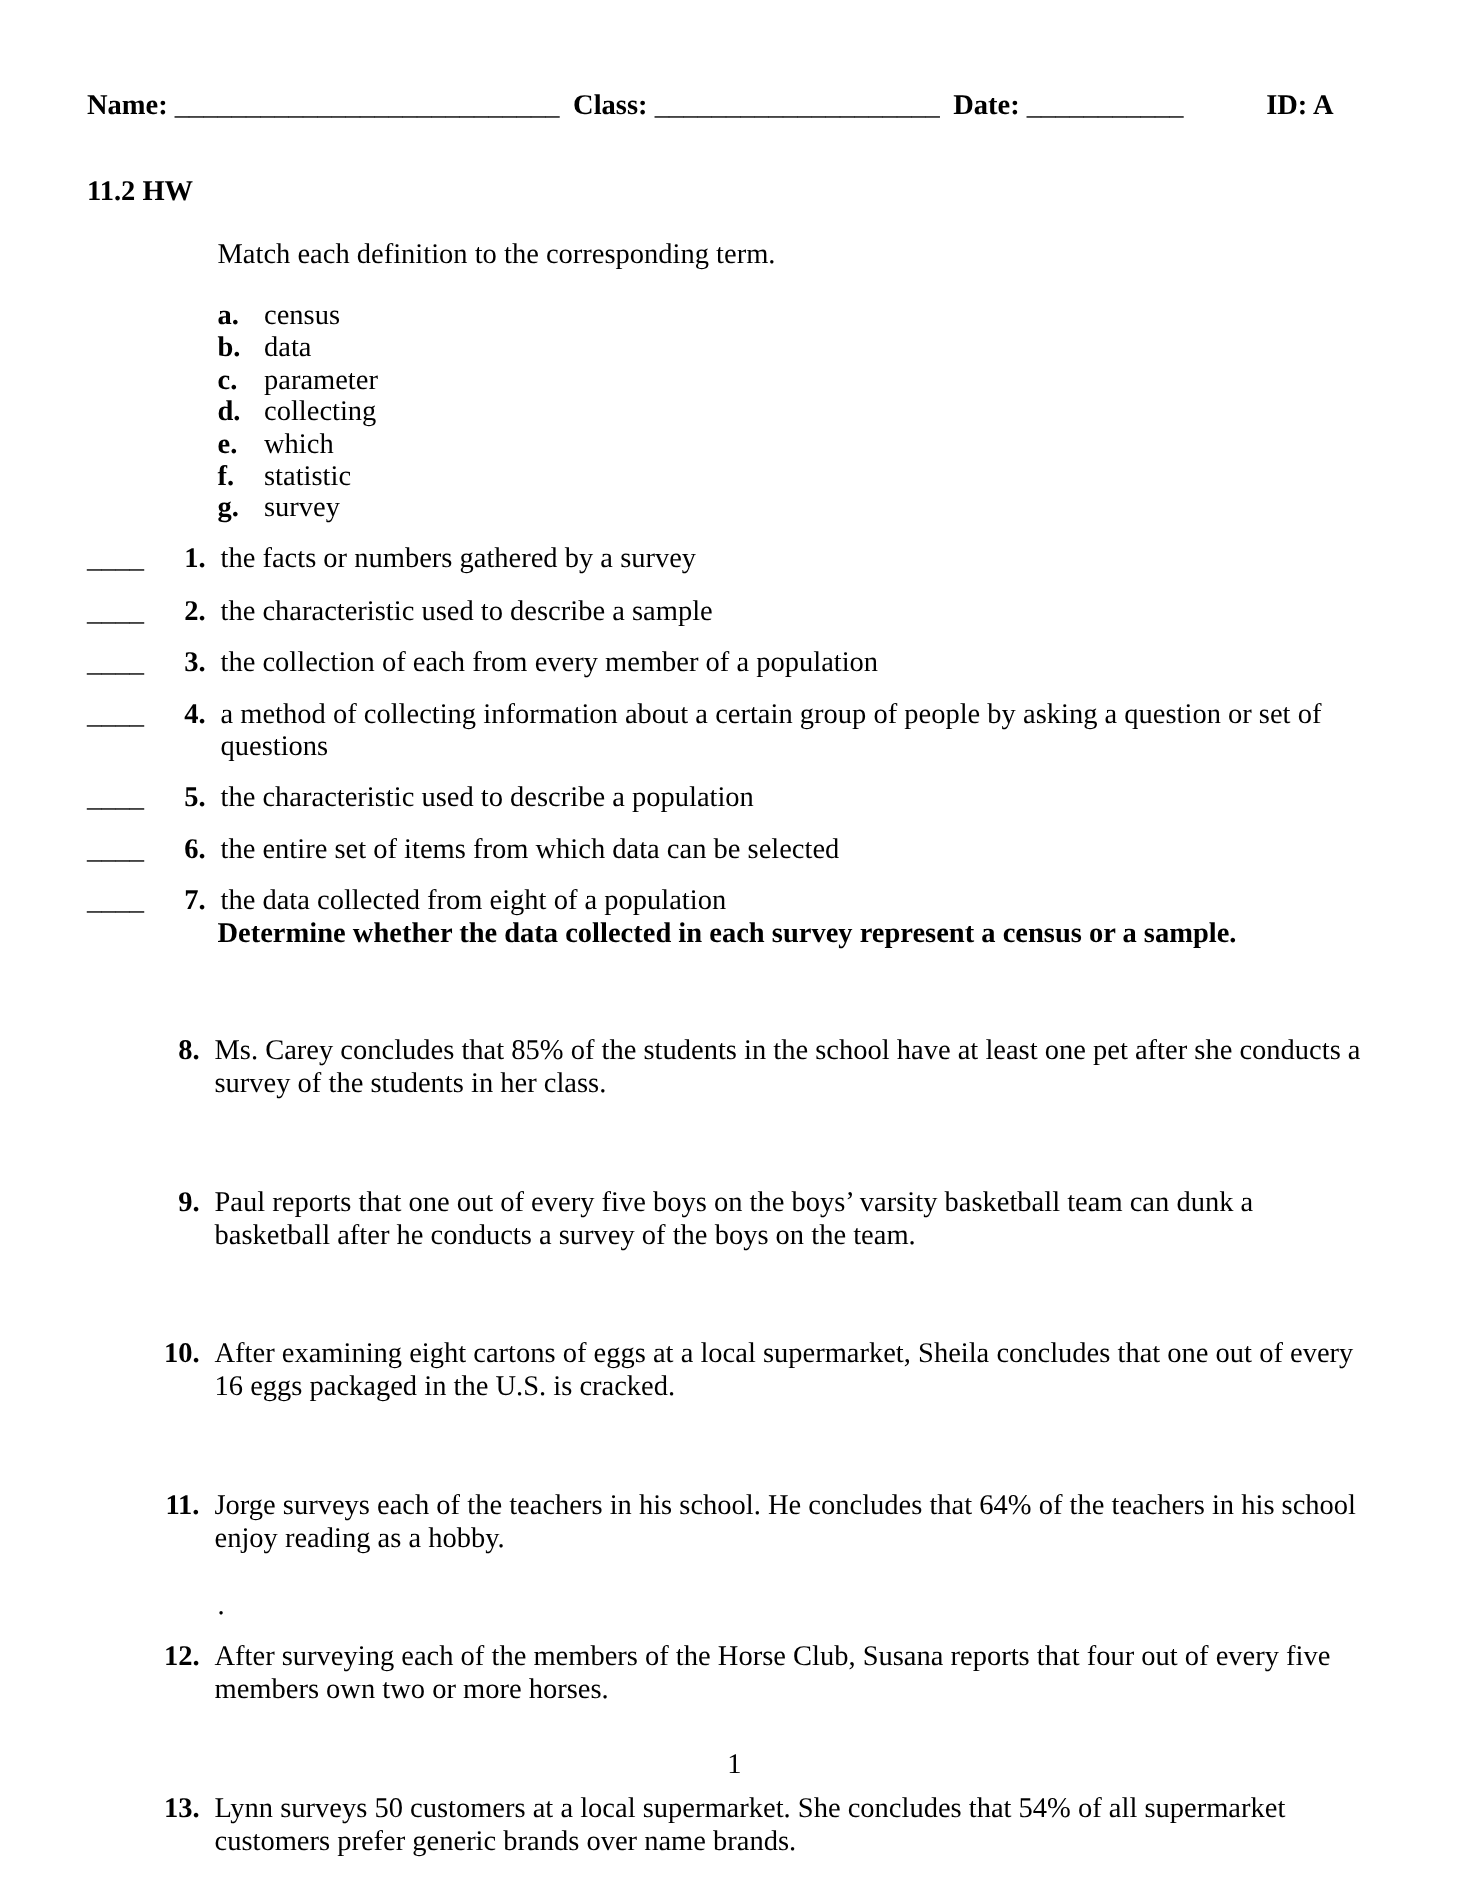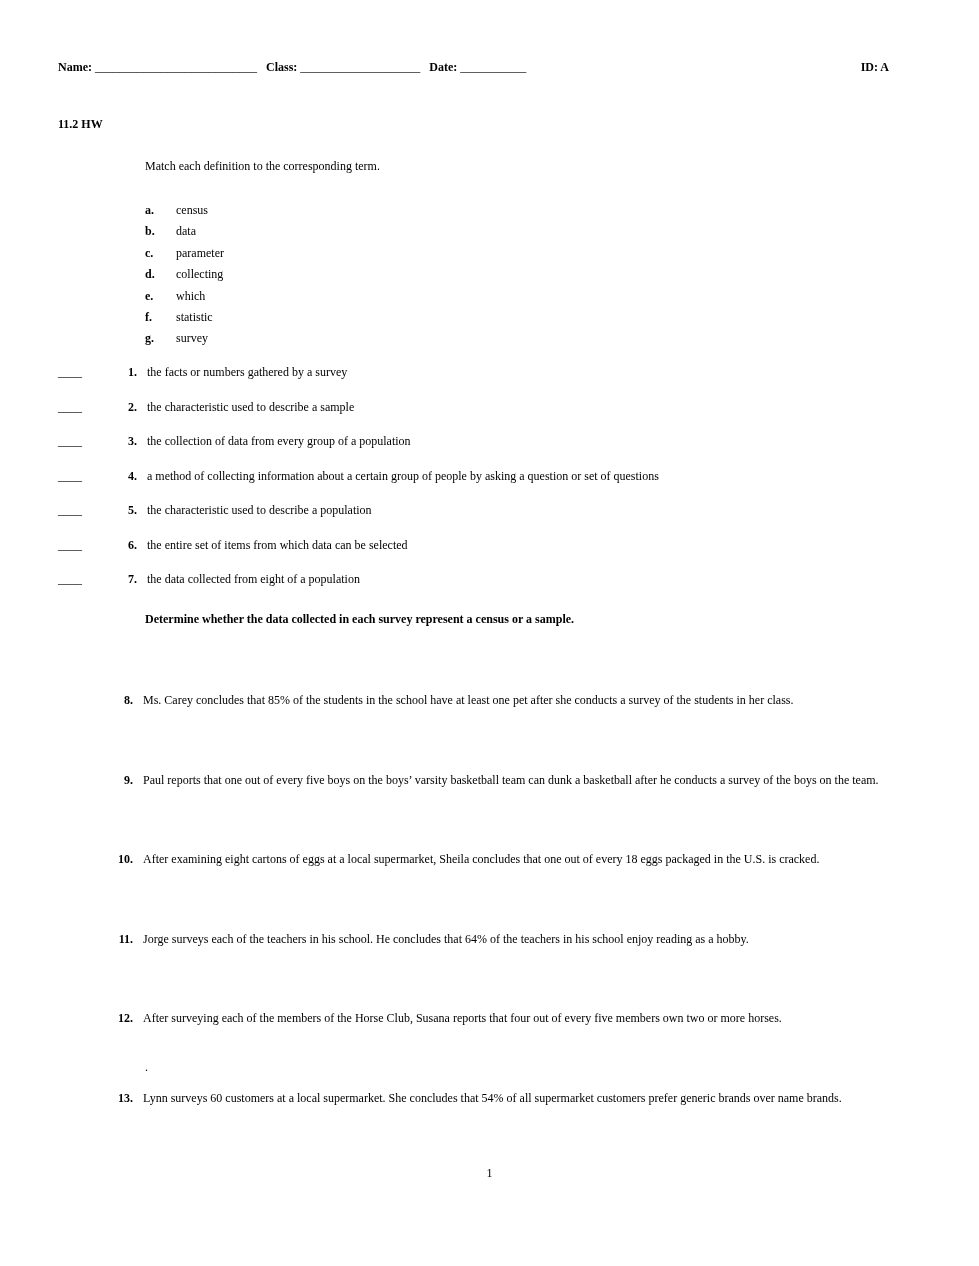--- a/index.html
+++ b/index.html
@@ -4,21 +4,21 @@
 <style>
   * { box-sizing: border-box; }
   html, body { margin: 0; padding: 0; background: #ffffff; }
   .page {
     position: relative;
     width: 979px;
     height: 1266px;
     background: #ffffff;
     color: #000000;
     font-family: "Liberation Serif", "DejaVu Serif", serif;
-    font-size: 12px;
+    font-size: 19px;
     overflow: hidden;
   }
   b { font-weight: bold; }
 
   .header {
     position: absolute;
     top: 60px;
     left: 58px;
     right: 90px;
     display: flex;
@@ -59,21 +59,21 @@
     width: 880px;
   }
   .mq-row {
     display: flex;
     line-height: 21px;
     margin-bottom: 13.5px;
     align-items: baseline;
   }
   .blankline { width: 36px; flex: none; }
   .qnum { width: 43px; flex: none; text-align: right; }
-  .qtext { margin-left: 10px; text-align: right; }
+  .qtext { margin-left: 10px; }
 
   .sec2-instr {
     position: absolute;
     top: 612px;
     left: 145px;
     font-weight: bold;
   }
 
   .sec2 {
     position: absolute;
@@ -168,21 +168,21 @@
 
       <div class="mq-row">
         <span class="blankline">____</span>
         <b class="qnum">2.</b>
         <span class="qtext">the characteristic used to describe a sample</span>
       </div>
 
       <div class="mq-row">
         <span class="blankline">____</span>
         <b class="qnum">3.</b>
-        <span class="qtext">the collection of data from every group of a population</span>
+        <span class="qtext">the collection of each from every member of a population</span>
       </div>
 
       <div class="mq-row">
         <span class="blankline">____</span>
         <b class="qnum">4.</b>
         <span class="qtext">a method of collecting information about a certain group of people by asking a question or set of questions</span>
       </div>
 
       <div class="mq-row">
         <span class="blankline">____</span>
@@ -213,36 +213,36 @@
         <span class="qtext2">Ms. Carey concludes that 85% of the students in the school have at least one pet after she conducts a survey of the students in her class.</span>
       </div>
 
       <div class="sq-row">
         <b class="qnum2">9.</b>
         <span class="qtext2">Paul reports that one out of every five boys on the boys’ varsity basketball team can dunk a basketball after he conducts a survey of the boys on the team.</span>
       </div>
 
       <div class="sq-row">
         <b class="qnum2">10.</b>
-        <span class="qtext2">After examining eight cartons of eggs at a local supermarket, Sheila concludes that one out of every 18 eggs packaged in the U.S. is cracked.</span>
+        <span class="qtext2">After examining eight cartons of eggs at a local supermarket, Sheila concludes that one out of every 16 eggs packaged in the U.S. is cracked.</span>
       </div>
 
       <div class="sq-row">
         <b class="qnum2">11.</b>
         <span class="qtext2">Jorge surveys each of the teachers in his school. He concludes that 64% of the teachers in his school enjoy reading as a hobby.</span>
       </div>
 
       <div class="sq-row">
         <b class="qnum2">12.</b>
         <span class="qtext2">After surveying each of the members of the Horse Club, Susana reports that four out of every five members own two or more horses.</span>
       </div>
 
       <div class="sq-row">
         <b class="qnum2">13.</b>
-        <span class="qtext2">Lynn surveys 60 customers at a local supermarket. She concludes that 54% of all supermarket customers prefer generic brands over name brands.</span>
+        <span class="qtext2">Lynn surveys 50 customers at a local supermarket. She concludes that 54% of all supermarket customers prefer generic brands over name brands.</span>
       </div>
 
   </div>
 
   <div class="stray">.</div>
 
   <div class="pagenum">1</div>
 
 </div>
 

